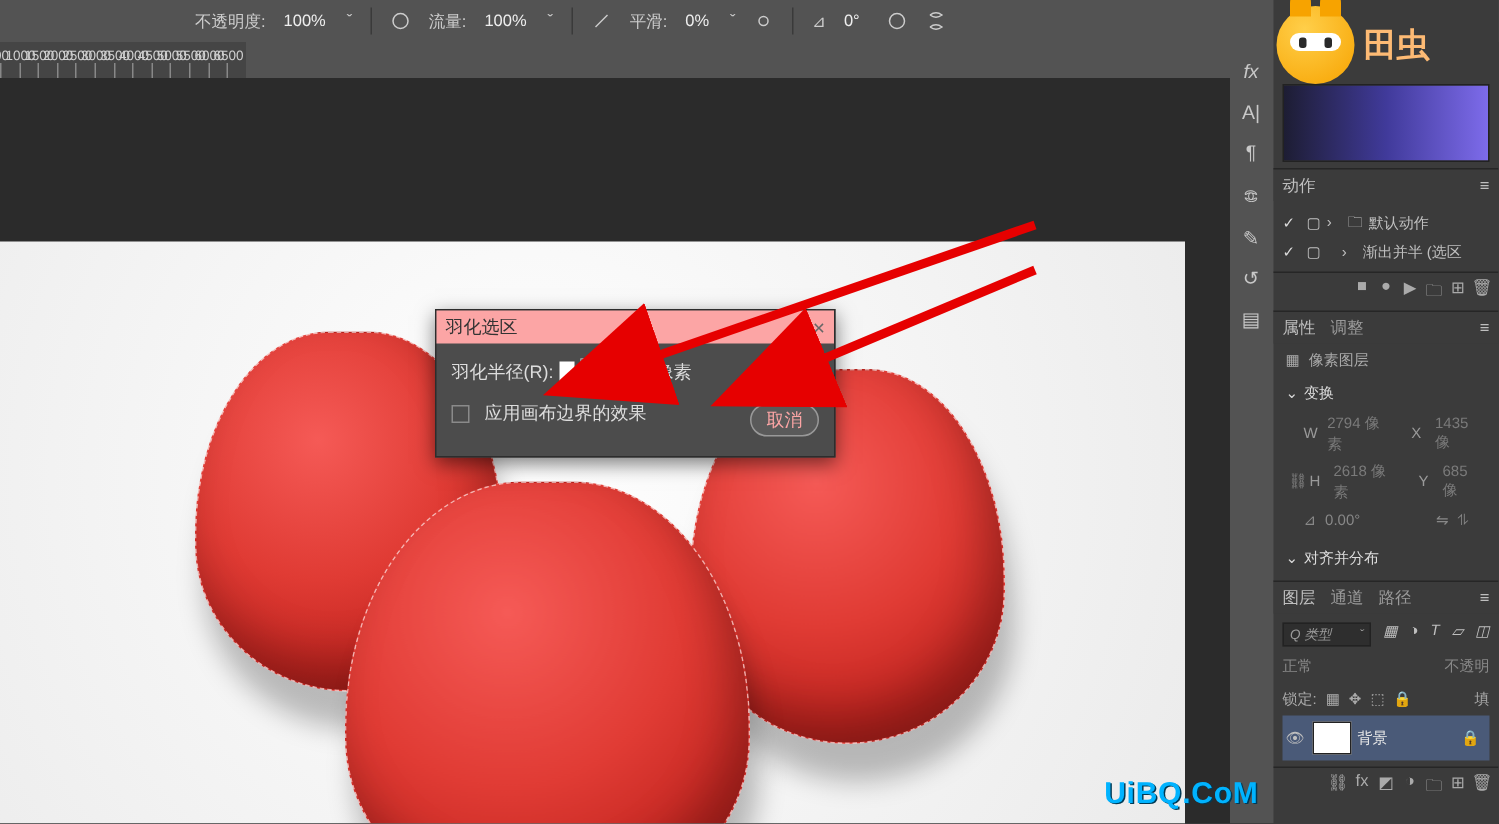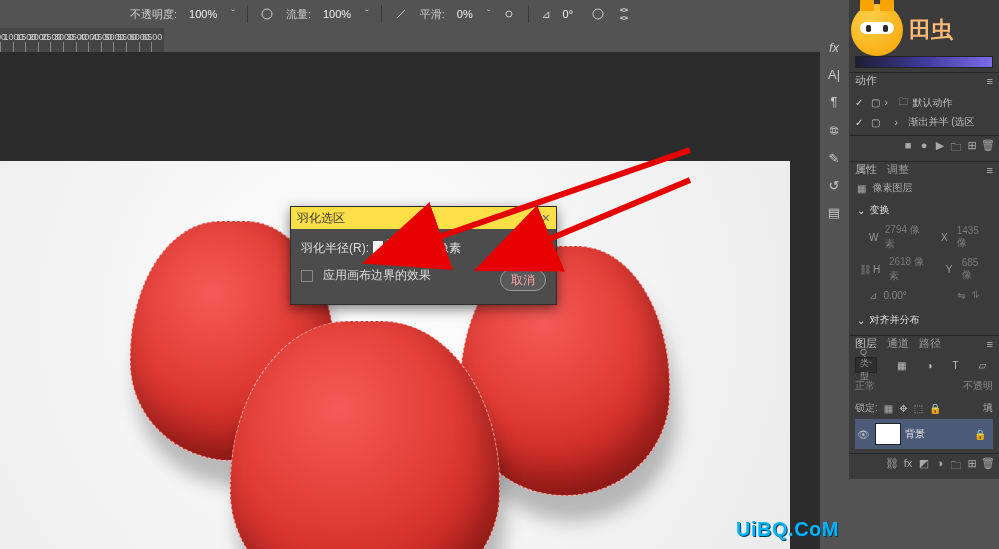--- a/index.html
+++ b/index.html
@@ -23,55 +23,55 @@
   
   .canvas-wrap { position: absolute; top: 52px; left: 0; width: 820px; height: 497px; background: #2b2b2b; }
   .document { position: absolute; top: 109px; left: 0; width: 790px; height: 388px; background: radial-gradient(circle at 45% 40%, #ffffff 0%, #f5f5f5 50%, #ebebeb 100%); overflow: hidden; }
   .strawberry { position: absolute; background: radial-gradient(circle at 40% 30%, #f55a56 0%, #e03b34 45%, #c22520 75%, #9a1a15 100%); border-radius: 48% 48% 55% 55% / 62% 62% 45% 45%; box-shadow: inset -10px -20px 30px rgba(0,0,0,0.25), 6px 25px 18px rgba(0,0,0,0.25); border: 1px dashed rgba(255,255,255,0.6); }
   .sb1 { left: 130px; top: 60px; width: 205px; height: 240px; }
   .sb2 { left: 230px; top: 160px; width: 270px; height: 290px; }
   .sb3 { left: 460px; top: 85px; width: 210px; height: 250px; }
 
   
   .dialog { position: absolute; top: 206px; left: 290px; width: 267px; background: #4c4c4c; border: 1px solid #2d2d2d; box-shadow: 0 4px 12px rgba(0,0,0,0.5); }
-  .dlg-title { height: 22px; background: #fde047; color: #333; font-size: 12px; display: flex; align-items: center; padding: 0 6px; justify-content: space-between; }
+  .dlg-title { height: 22px; background: #fca5a5; color: #333; font-size: 12px; display: flex; align-items: center; padding: 0 6px; justify-content: space-between; }
   .dlg-close { cursor: pointer; font-size: 14px; color: #666; }
   .dlg-body { padding: 10px; display: flex; gap: 20px; }
   .dlg-fields { flex: 1; color: #ddd; font-size: 12px; }
   .field-row { display: flex; align-items: center; margin-bottom: 10px; gap: 4px; }
   .cursor-mark { width: 10px; height: 14px; background: #fff; display: inline-block; }
   .field-input { width: 40px; height: 18px; background: #fff; color: #000; border: 1px solid #888; font-size: 12px; padding: 0 3px; }
   .dlg-unit { margin-left: 6px; }
   .dlg-checkbox { width: 12px; height: 12px; border: 1px solid #8a8a8a; margin-right: 6px; display: inline-block; }
   .dlg-btns { display: flex; flex-direction: column; gap: 8px; }
   .dlg-btn { width: 46px; height: 22px; border: 1px solid #999; border-radius: 11px; background: #5a5a5a; color: #fca5a5; font-size: 12px; display: flex; align-items: center; justify-content: center; cursor: pointer; }
   .dlg-btn.primary { border-color: #4aa6ff; }
 
   
   .arrow-svg { position: absolute; top: 140px; left: 350px; pointer-events: none; }
 
   
-  .panels { position: absolute; top: 0; right: 0; width: 150px; height: 479px; background: #3b3b3b; color: #bfbfbf; font-size: 11px; display: flex; flex-direction: column; margin-left: 12px; }
+  .panels { position: absolute; top: 0; right: 0; width: 150px; height: 549px; background: #3b3b3b; color: #bfbfbf; font-size: 11px; display: flex; flex-direction: column; margin-left: 12px; }
   .gradient-preview { height: 52px; margin: 56px 6px 4px 6px; background: linear-gradient(90deg, #1d1d33, #403a9a, #7d6bea); border: 1px solid #222; }
   .panel-hdr { height: 22px; display: flex; align-items: center; padding: 0 6px; background: #3b3b3b; border-top: 1px solid #262626; }
   .panel-hdr .tab { margin-right: 10px; cursor: pointer; }
   .panel-hdr .tab.dim { color: #9a9a9a; }
   .panel-hdr .menu { margin-left: auto; }
   .actions-body { padding: 4px 6px; font-size: 10px; }
   .act-row { display: flex; align-items: center; gap: 4px; padding: 2px 0; }
   .act-row .chk { width: 12px; color: #ddd; }
   .act-row .fold { width: 10px; }
   .props-body { padding: 4px 8px; font-size: 10px; }
   .section-label { color: #ddd; margin: 8px 0 4px 0; display: flex; align-items: center; gap: 4px; }
   .wh-row { display: flex; align-items: center; gap: 4px; padding: 2px 0 2px 12px; }
   .wh-row .lbl { width: 12px; color: #9a9a9a; }
   .wh-row .val { color: #7a7a7a; }
   .angle-row { display: flex; align-items: center; gap: 6px; padding: 4px 12px; color: #888; }
   .layers-body { padding: 4px 6px; font-size: 10px; }
-  .layers-top { display: flex; gap: 20px; align-items: center; padding: 2px 0; }
+  .layers-top { display: flex; gap: 8px; padding: 2px 0; font-style: italic; }
   .layer-type-dd { flex: 1; background: #2e2e2e; height: 16px; border: 1px solid #222; display: flex; align-items: center; padding: 0 4px; font-size: 9px; color: #9a9a9a; }
   .layers-blend { display: flex; justify-content: space-between; padding: 4px 0; color: #888; }
   .layers-lock { display: flex; gap: 6px; padding: 4px 0; color: #aaa; align-items: center; }
   .layer-row { display: flex; align-items: center; gap: 4px; padding: 4px 2px; background: #333; }
   .layer-row.sel { background: #4a5a78; }
   .eye { width: 14px; }
   .layer-thumb { width: 26px; height: 22px; background: #fff; border: 1px solid #222; }
   .layer-name { color: #e8e8e8; }
   .lock-icn { margin-left: auto; margin-right: 4px; }
   .panel-foot { display: flex; justify-content: flex-end; gap: 2px; padding: 3px 4px; border-top: 1px solid #262626; color: #aaa; font-size: 11px; }

